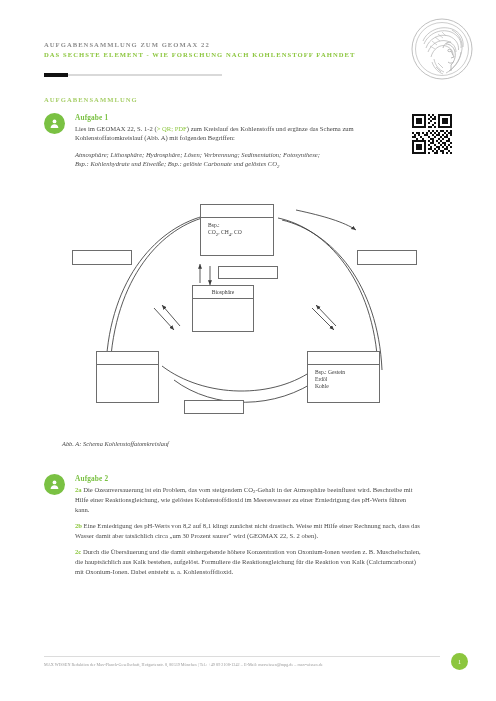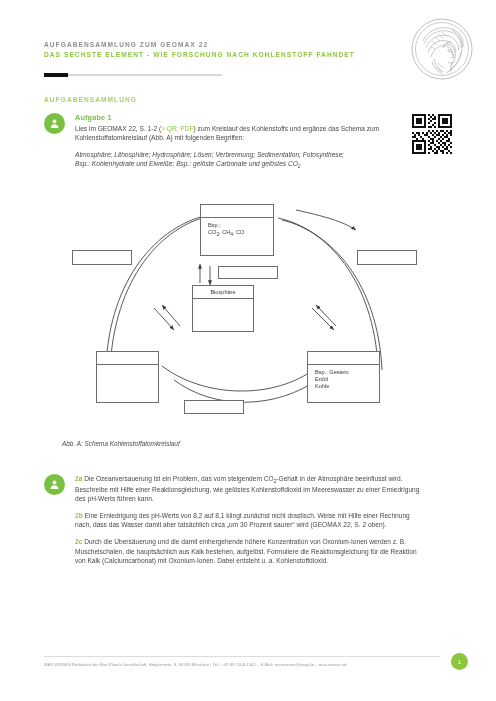--- a/index.html
+++ b/index.html
@@ -4,21 +4,21 @@
 <style>
   html,body{margin:0;padding:0;}
   body{
     width:496px;height:701px;
     background:#ffffff;
     font-family:"Liberation Sans","DejaVu Sans",sans-serif;
     color:#3b3b3b;
     overflow:hidden;
     position:relative;
   }
-  .page{position:relative;width:496px;height:701px;}
+  .page{position:relative;width:496px;height:701px;font-family:Liberation Serif, serif;}
 
   
   .header{position:absolute;left:44px;top:40px;width:340px;}
   .kicker{
     font-size:6.6px;letter-spacing:1.05px;font-weight:bold;
     color:#8e8e8e;line-height:1.45;white-space:nowrap;
   }
   .subkicker{
     font-size:6.6px;letter-spacing:1.05px;font-weight:bold;
     color:#8cc63e;line-height:1.45;white-space:nowrap;
@@ -320,20 +320,21 @@
   <div class="cap">Abb. A: Schema Kohlenstoffatomkreislauf</div>
 
   <div class="task" style="left:44px;top:474px;width:400px;">
     <div class="avatar">
       <svg viewBox="0 0 24 24" width="13" height="13" fill="#ffffff">
         <circle cx="12" cy="8.2" r="3.5"></circle>
         <path d="M4.8 20.5 C4.8 15.6 8.0 13.2 12 13.2 C16 13.2 19.2 15.6 19.2 20.5 Z"></path>
       </svg>
     </div>
     <div class="task-body">
+      <div class="task-title">Aufgabe 2</div>
       <p class="ptext"><span class="lbl">2a</span><span> Die Ozeanversauerung ist ein Problem, das vom steigendem CO</span><sub>2</sub><span>-Gehalt in der Atmosphäre beeinflusst wird. Beschreibe mit Hilfe einer Reaktionsgleichung, wie gelöstes Kohlenstoffdioxid im Meereswasser zu einer Erniedrigung des pH-Werts führen kann.</span></p>
       <p class="ptext"><span class="lbl">2b</span><span> Eine Erniedrigung des pH-Werts von 8,2 auf 8,1 klingt zunächst nicht drastisch. Weise mit Hilfe einer Rechnung nach, dass das Wasser damit aber tatsächlich circa „um 30 Prozent saurer“ wird (GEOMAX 22, S. 2 oben).</span></p>
       <p class="ptext"><span class="lbl">2c</span><span> Durch die Übersäuerung und die damit einhergehende höhere Konzentration von Oxonium-Ionen werden z. B. Muschelschalen, die hauptsächlich aus Kalk bestehen, aufgelöst. Formuliere die Reaktionsgleichung für die Reaktion von Kalk (Calciumcarbonat) mit Oxonium-Ionen. Dabei entsteht u. a. Kohlenstoffdioxid.</span></p>
     </div>
   </div>
 
   <div class="foot-rule"></div>
   <div class="foot-text">MAX WISSEN Redaktion der Max-Planck-Gesellschaft, Hofgartenstr. 8, 80539 München | Tel.: +49 89 2108-1342 – E-Mail: maxwissen@mpg.de – max-wissen.de</div>
   <div class="pagenum">1</div>
 

